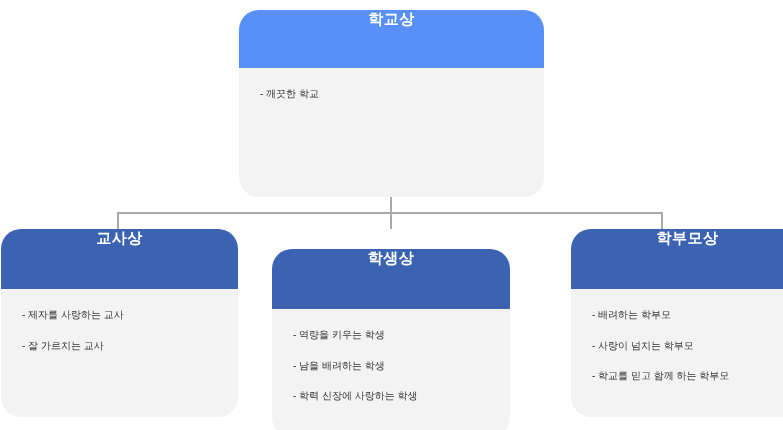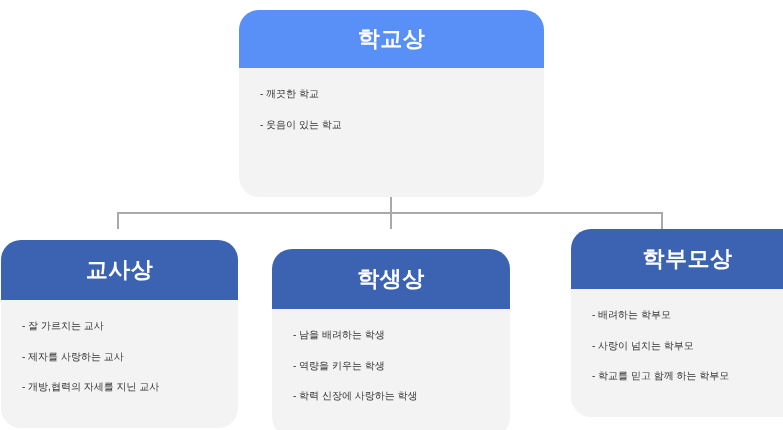--- a/index.html
+++ b/index.html
@@ -16,25 +16,25 @@
     overflow: hidden;
   }
   .node {
     position: absolute;
     border-radius: 20px;
     overflow: hidden;
     background: var(--body-bg, #F3F3F3);
   }
   .node-header {
     display: flex;
-    align-items: center;
+    align-items: flex-start;
     justify-content: center;
     color: var(--header-text, #ffffff);
     font-weight: 700;
-    font-size: 22px;
+    font-size: 15px;
     letter-spacing: 0.5px;
   }
   .root .node-header {
     height: 58px;
     background: var(--root-header, #5990F7);
   }
   .child .node-header {
     height: 60px;
     background: var(--child-header, #3C63B2);
   }
@@ -42,21 +42,21 @@
     padding: 11px 14px 0 21px;
   }
   .item {
     font-size: 10px;
     line-height: 30.5px;
     color: var(--body-text, #333333);
     font-weight: 500;
     white-space: nowrap;
   }
   .root  { left: 239px; top: 10px;  width: 305px; height: 187px; }
-  .child-0 { left: 1px;   top: 240px; width: 237px; height: 188px; }
+  .child-0 { left: 1px;   top: 229px; width: 237px; height: 188px; }
   .child-1 { left: 272px; top: 229px; width: 238px; height: 188px; margin-top: 20px; }
   .child-2 { left: 571px; top: 229px; width: 233px; height: 188px; }
   .connector {
     position: absolute;
     background: var(--connector, #A9A9A9);
   }
   .conn-root-v  { left: 390px; top: 197px; width: 2px;   height: 16px; }
   .conn-h       { left: 117px; top: 212px; width: 546px; height: 2px;  }
   .conn-left-v  { left: 117px; top: 212px; width: 2px;   height: 17px; }
   .conn-mid-v   { left: 390px; top: 212px; width: 2px;   height: 17px; }
@@ -66,48 +66,46 @@
 <body>
 
 <div class="canvas">
 
   <div class="node root">
     <div class="node-header">
       <span>학교상</span>
     </div>
     <div class="node-body">
       <div class="item">- 깨끗한 학교</div>
-      <div class="item">- 웃음이 있는 학교</div>
     </div>
   </div>
 
   <div class="connector conn-root-v"></div>
   <div class="connector conn-h"></div>
   <div class="connector conn-left-v"></div>
   <div class="connector conn-mid-v"></div>
   <div class="connector conn-right-v"></div>
 
   <div class="node child child-0">
     <div class="node-header">
       <span>교사상</span>
     </div>
     <div class="node-body">
+      <div class="item">- 제자를 사랑하는 교사</div>
       <div class="item">- 잘 가르치는 교사</div>
-      <div class="item">- 제자를 사랑하는 교사</div>
-      <div class="item">- 개방,협력의 자세를 지닌 교사</div>
     </div>
   </div>
 
   <div class="node child child-1">
     <div class="node-header">
       <span>학생상</span>
     </div>
     <div class="node-body">
+      <div class="item">- 역량을 키우는 학생</div>
       <div class="item">- 남을 배려하는 학생</div>
-      <div class="item">- 역량을 키우는 학생</div>
       <div class="item">- 학력 신장에 사랑하는 학생</div>
     </div>
   </div>
 
   <div class="node child child-2">
     <div class="node-header">
       <span>학부모상</span>
     </div>
     <div class="node-body">
       <div class="item">- 배려하는 학부모</div>

